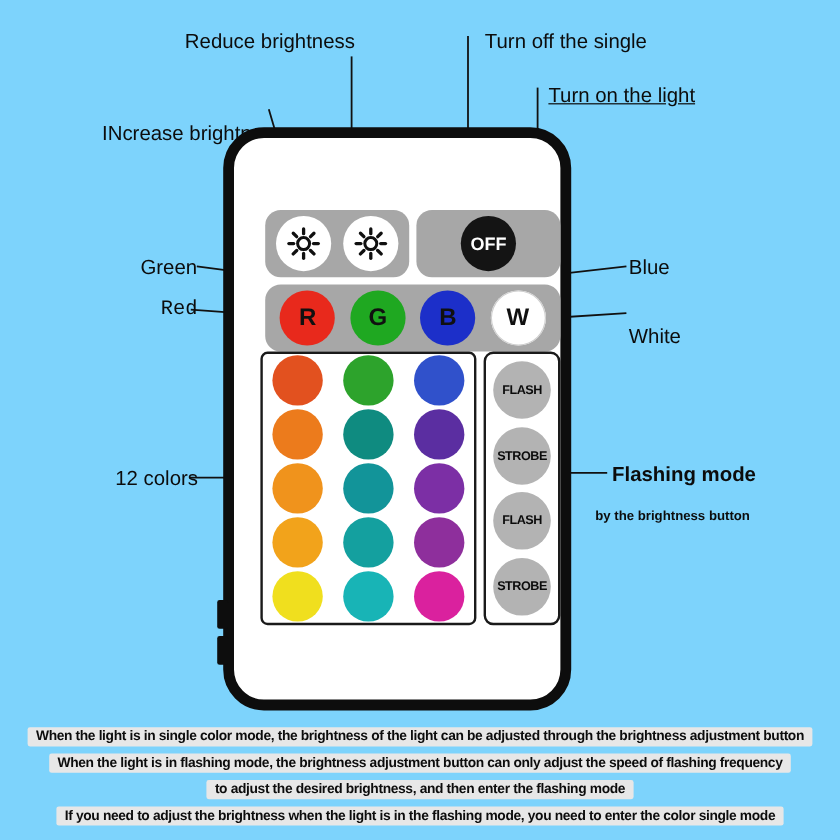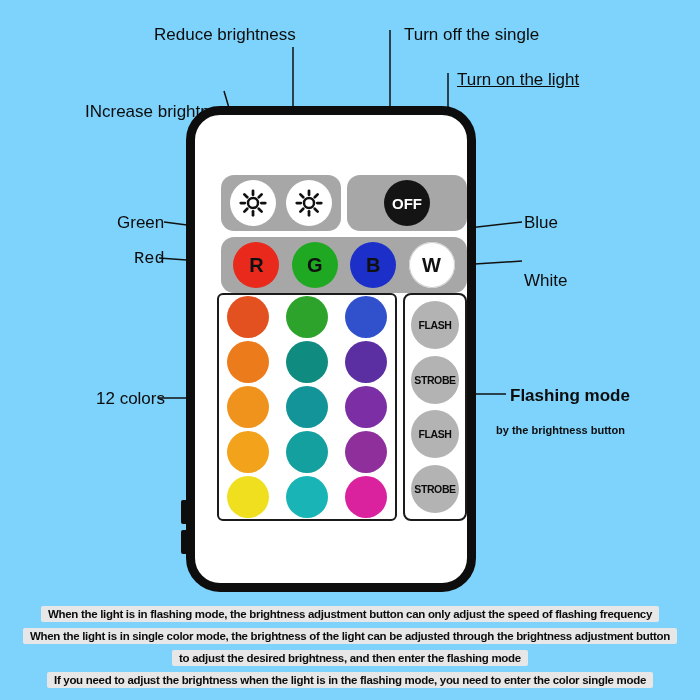--- a/index.html
+++ b/index.html
@@ -143,19 +143,19 @@
         <div class="mbtn">STROBE</div>
         <div class="mbtn">FLASH</div>
         <div class="mbtn">STROBE</div>
       </div>
 
     <div class="notch n1"></div>
     <div class="notch n2"></div>
   </div>
 
   <div class="notes">
+      <div class="note"><span>When the light is in single color mode, the brightness of the light can be adjusted through the brightness adjustment button</span></div>
       <div class="note"><span>When the light is in flashing mode, the brightness adjustment button can only adjust the speed of flashing frequency</span></div>
-      <div class="note"><span>When the light is in single color mode, the brightness of the light can be adjusted through the brightness adjustment button</span></div>
       <div class="note"><span>to adjust the desired brightness, and then enter the flashing mode</span></div>
       <div class="note"><span>If you need to adjust the brightness when the light is in the flashing mode, you need to enter the color single mode</span></div>
     </div>
 
 </div>
 
 </body></html>

